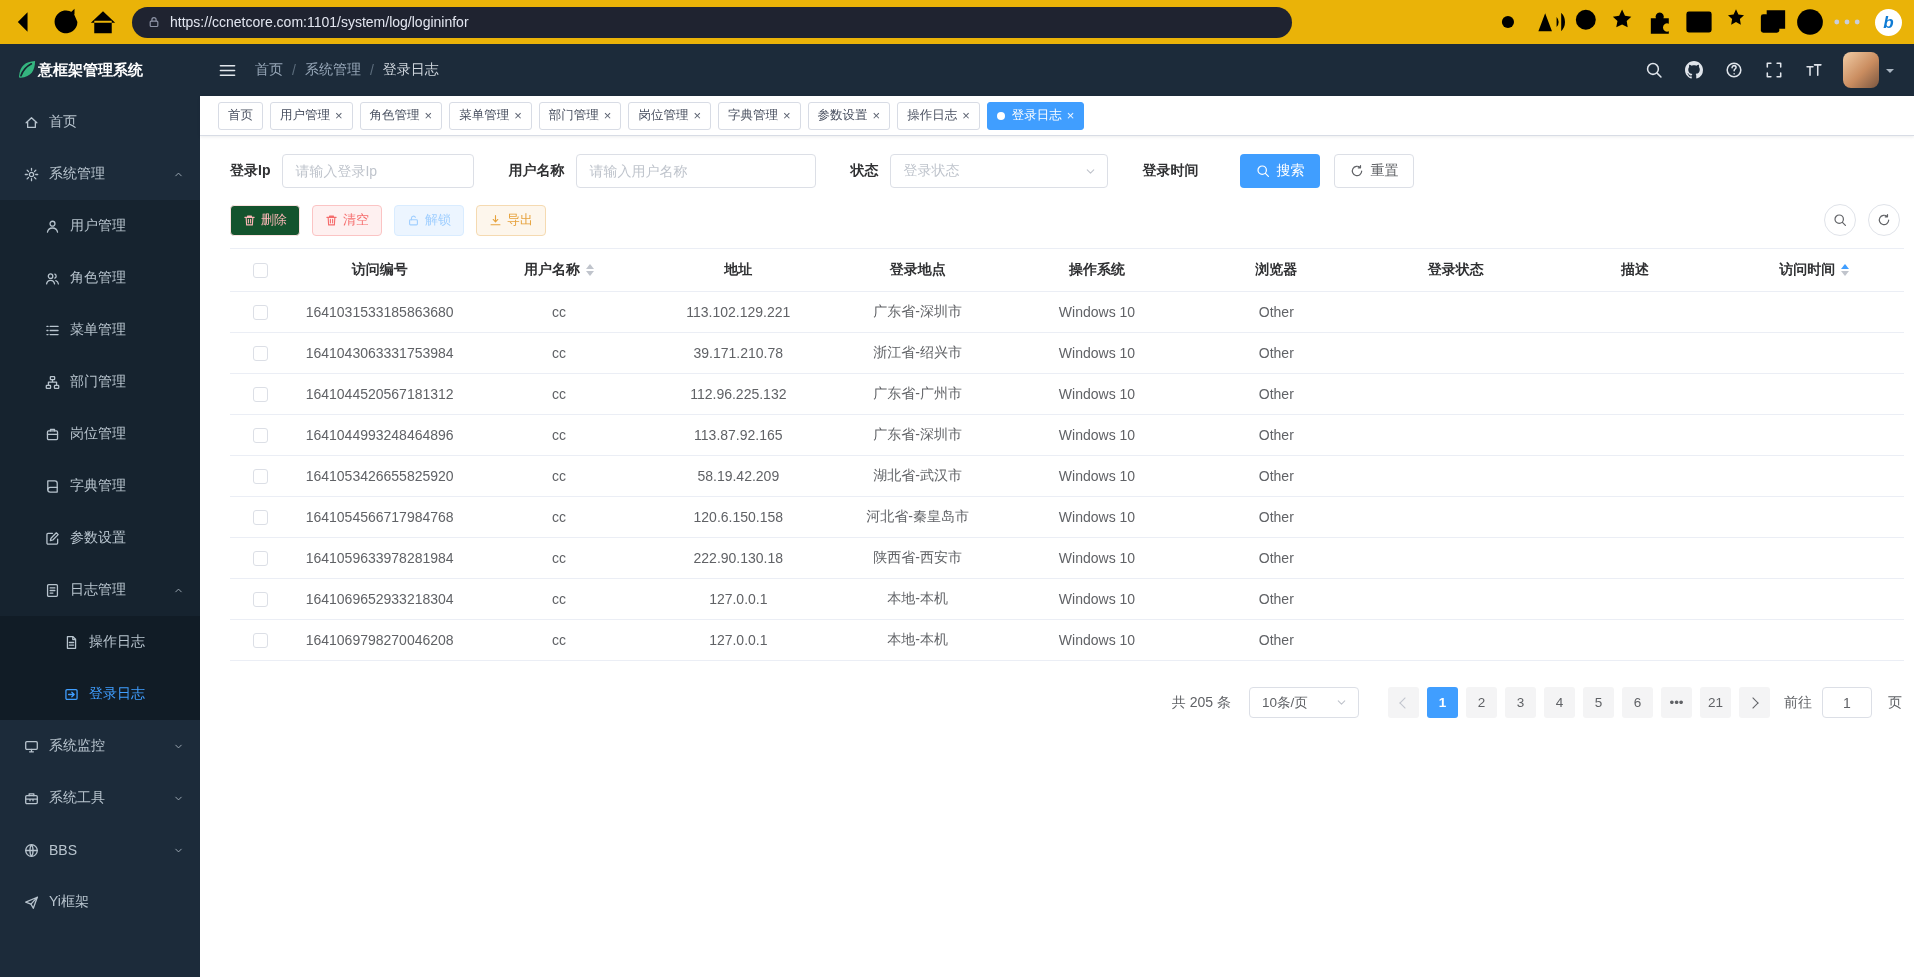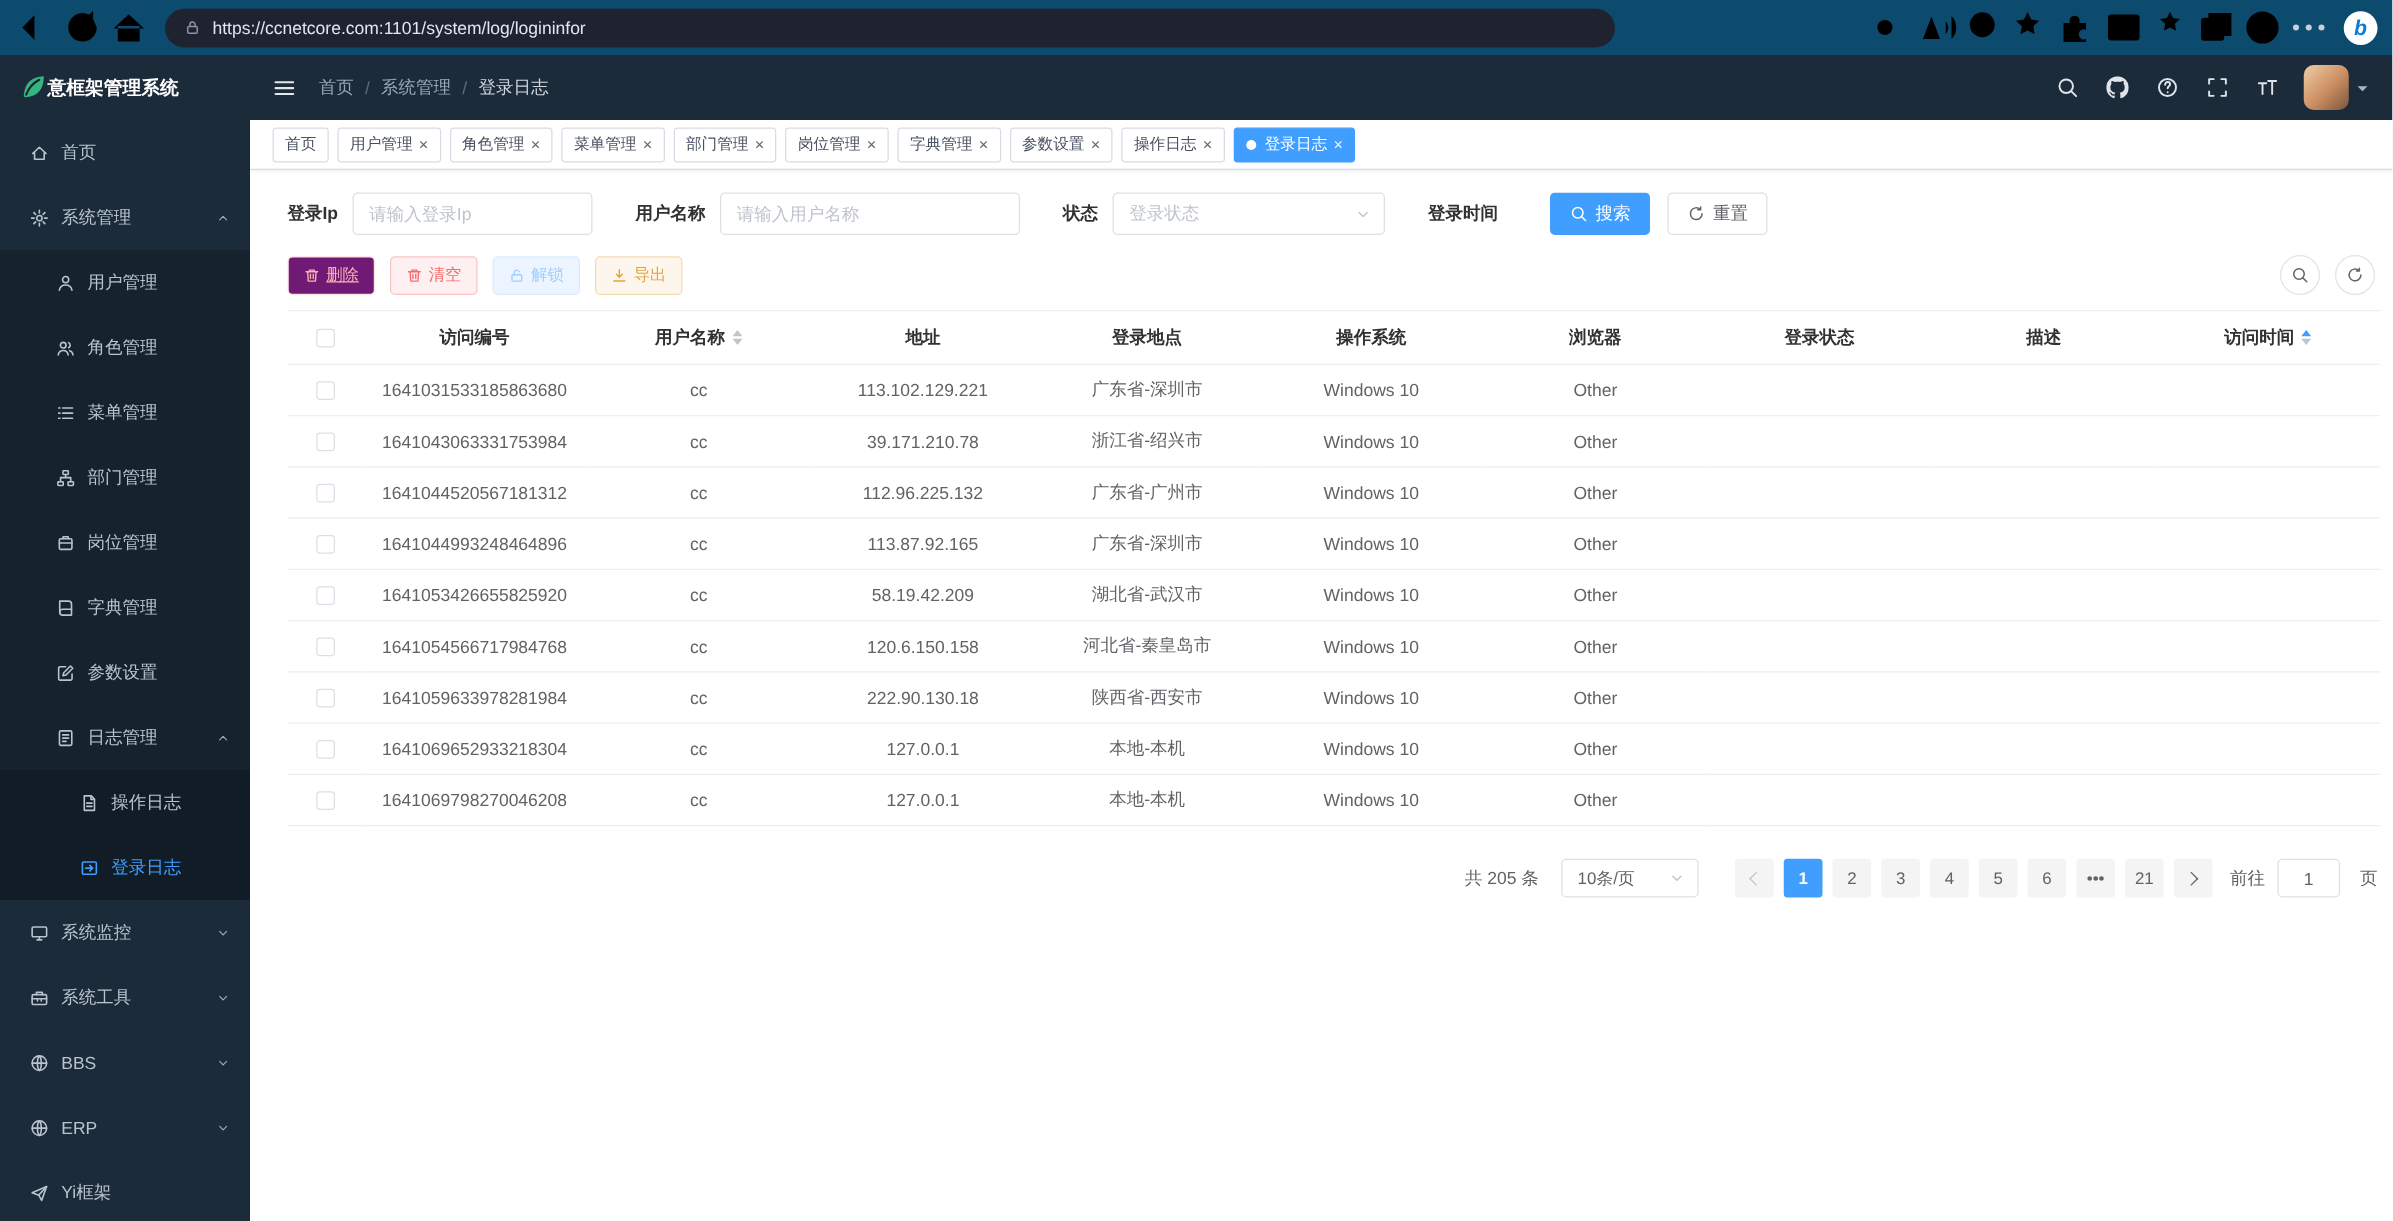--- a/index.html
+++ b/index.html
@@ -3,21 +3,21 @@
 <meta charset="utf-8">
 <style>
   * { margin:0; padding:0; box-sizing:border-box; }
   html,body { width:1914px; height:977px; overflow:hidden; }
   body { font-family:"Liberation Sans","DejaVu Sans",sans-serif; font-size:14px; background:#fff; color:#606266; }
 
   .icon { display:inline-flex; align-items:center; justify-content:center; }
   .icon svg { width:1em; height:1em; fill:none; stroke:currentColor; stroke-width:1.2; stroke-linecap:round; stroke-linejoin:round; display:block; }
 
   
-  .browser { height:44px; background:#0c4a6e; display:flex; align-items:center; padding:0 12px; }
+  .browser { height:44px; background:#eab308; display:flex; align-items:center; padding:0 12px; }
   .b-ic { width:34px; height:34px; border-radius:6px; color:#c9cedb; font-size:17px; display:flex; align-items:center; justify-content:center; cursor:pointer; }
   .address { flex:1; max-width:1160px; height:31px; background:#1f2330; border-radius:16px; display:flex; align-items:center; gap:9px; padding:0 15px; margin:0 12px; color:#8d93a6; font-size:14px; cursor:text; }
   .address .url { color:#e3e6f0; }
   .b-right { display:flex; align-items:center; margin-left:auto; gap:3px; }
   .bing { width:27px; height:27px; border-radius:50%; background:#fff; display:flex; align-items:center; justify-content:center; margin-left:8px; cursor:pointer; }
   .bing span { font-weight:800; font-style:italic; font-size:17px; color:#0e7bd4; line-height:1; }
 
   
   .app { display:flex; height:933px; }
   .sidebar { width:200px; flex-shrink:0; background:#1c2b3a; color:#b8c4ce; overflow:hidden; }
@@ -70,21 +70,21 @@
   .f-date .cal { font-size:15px; color:#c0c4cc; }
   .f-date .sep { color:#606266; }
   .btn { height:34px; border-radius:4px; border:1px solid transparent; display:inline-flex; align-items:center; gap:6px; font-size:14px; padding:0 15px; cursor:pointer; background:#fff; font-family:inherit; }
   .btn .icon { font-size:14px; }
   .btn.primary { background:#409eff; color:#fff; margin-left:30px; }
   .btn.plain { border-color:#dcdfe6; color:#606266; margin-left:14px; }
 
   .toolbar { display:flex; align-items:center; margin-bottom:12px; }
   .btn-sm { height:31px; padding:0 12px; font-size:13px; border-radius:4px; display:inline-flex; align-items:center; gap:5px; border:1px solid; margin-right:12px; cursor:pointer; font-family:inherit; }
   .btn-sm .icon { font-size:13px; }
-  .b-del    { background:#701a75; border-color:#fde2e2; color:#fab6b6; cursor:not-allowed;text-decoration:underline; }
+  .b-del    { background:#14532d; border-color:#fde2e2; color:#fab6b6; cursor:not-allowed; }
   .b-clear  { background:#fef0f0; border-color:#fbc4c4; color:#f56c6c; }
   .b-unlock { background:#ecf5ff; border-color:#d9ecff; color:#a0cfff; cursor:not-allowed; }
   .b-export { background:#fdf6ec; border-color:#f5dab1; color:#e6a23c; }
   .tool-right { margin-left:auto; display:flex; gap:12px; margin-right:4px; }
   .circle-btn { width:32px; height:32px; border:1px solid #e0e3e9; border-radius:50%; color:#606266; font-size:14px; display:flex; align-items:center; justify-content:center; cursor:pointer; background:#fff; }
 
   .grid { width:100%; border-collapse:collapse; table-layout:fixed; border-top:1px solid #ebeef5; }
   .grid th { font-weight:700; color:#303133; font-size:14px; padding:12px 0; border-bottom:1px solid #ebeef5; text-align:center; white-space:nowrap; }
   .grid td { color:#606266; font-size:14px; padding:11px 0; border-bottom:1px solid #ebeef5; text-align:center; white-space:nowrap; overflow:hidden; text-overflow:ellipsis; }
   .cb { width:15px; height:15px; border:1px solid #dcdfe6; border-radius:3px; display:inline-block; background:#fff; vertical-align:middle; cursor:pointer; }
@@ -366,34 +366,20 @@
           </span>
         </div>
         <div class="side-item lv0">
           <span class="icon">
             <svg viewBox="0 0 14 14">
               <circle cx="7" cy="7" r="5.4"></circle>
               <path d="M1.6 7h10.8M7 1.6c1.9 1.8 1.9 9 0 10.8C5.1 10.6 5.1 3.4 7 1.6z"></path>
             </svg>
           </span>
           <span>BBS</span>
-          <span class="icon arrow">
-            <svg viewBox="0 0 14 14">
-              <path d="M3.5 5.3 7 8.8l3.5-3.5"></path>
-            </svg>
-          </span>
-        </div>
-        <div class="side-item lv0">
-          <span class="icon">
-            <svg viewBox="0 0 14 14">
-              <circle cx="7" cy="7" r="5.4"></circle>
-              <path d="M1.6 7h10.8M7 1.6c1.9 1.8 1.9 9 0 10.8C5.1 10.6 5.1 3.4 7 1.6z"></path>
-            </svg>
-          </span>
-          <span>ERP</span>
           <span class="icon arrow">
             <svg viewBox="0 0 14 14">
               <path d="M3.5 5.3 7 8.8l3.5-3.5"></path>
             </svg>
           </span>
         </div>
         <div class="side-item lv0">
           <span class="icon">
             <svg viewBox="0 0 14 14">
               <path d="M1.6 6.7 12.4 2.1 8.7 12.4 6.5 8.5z"></path>

